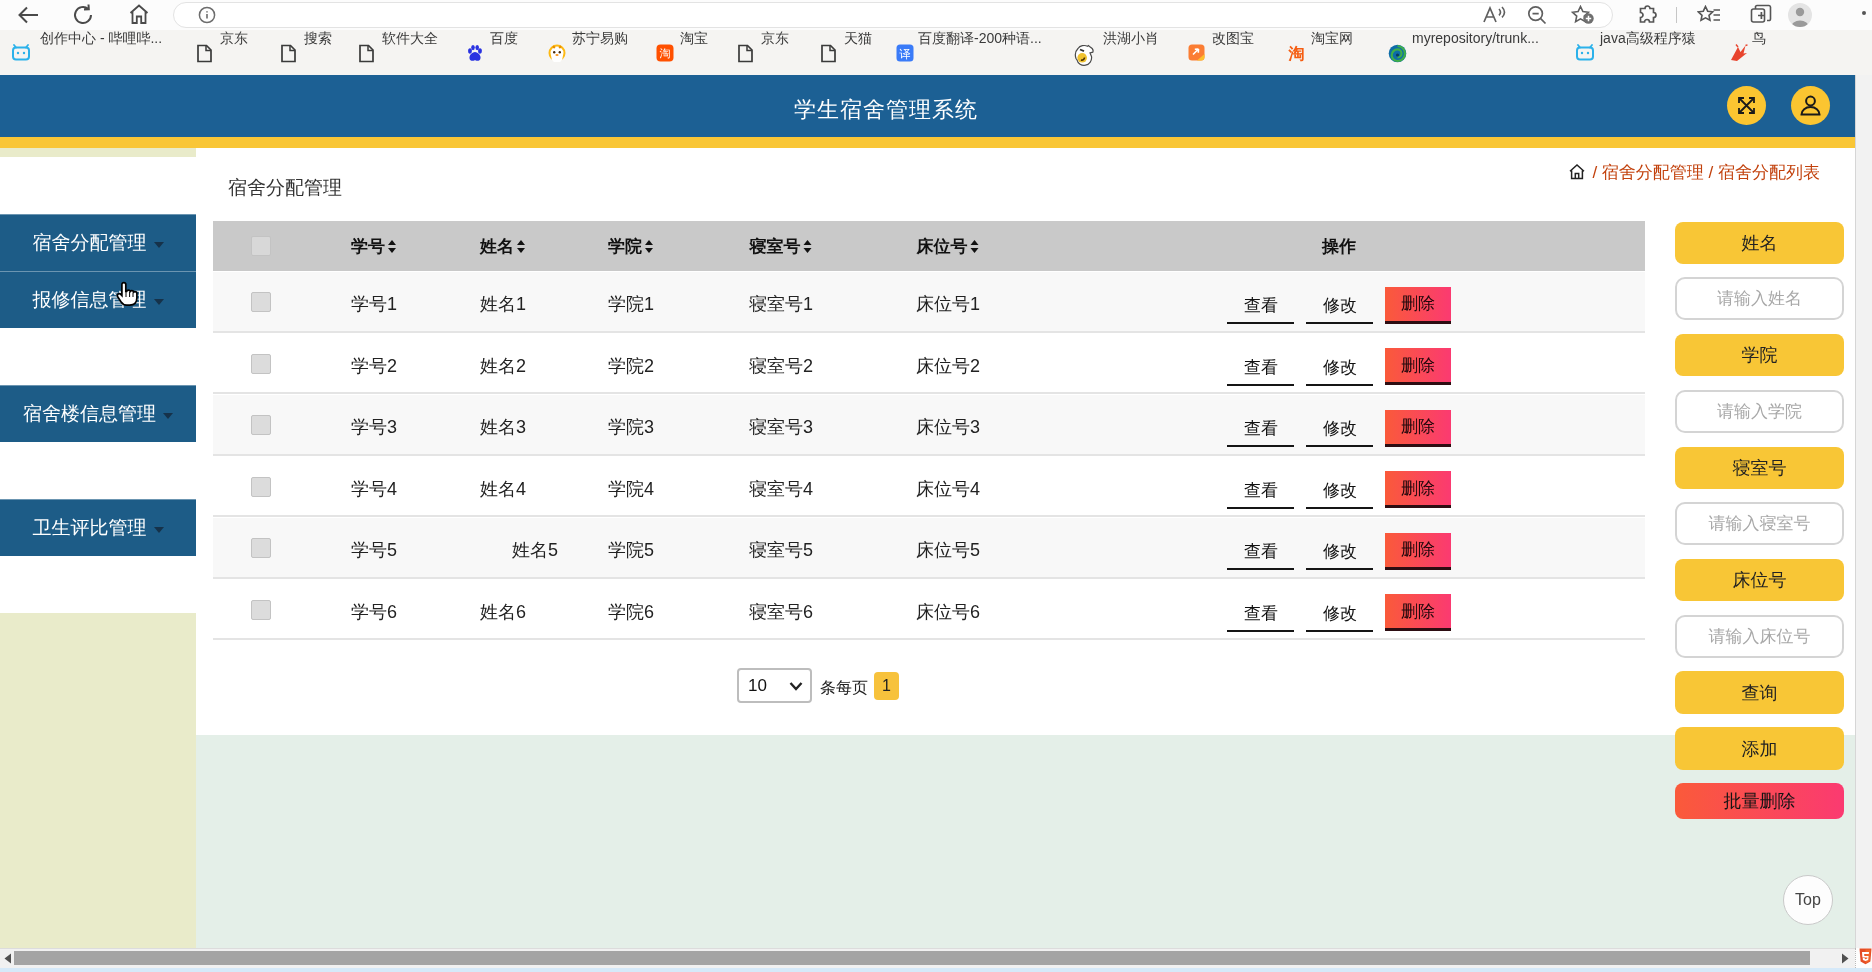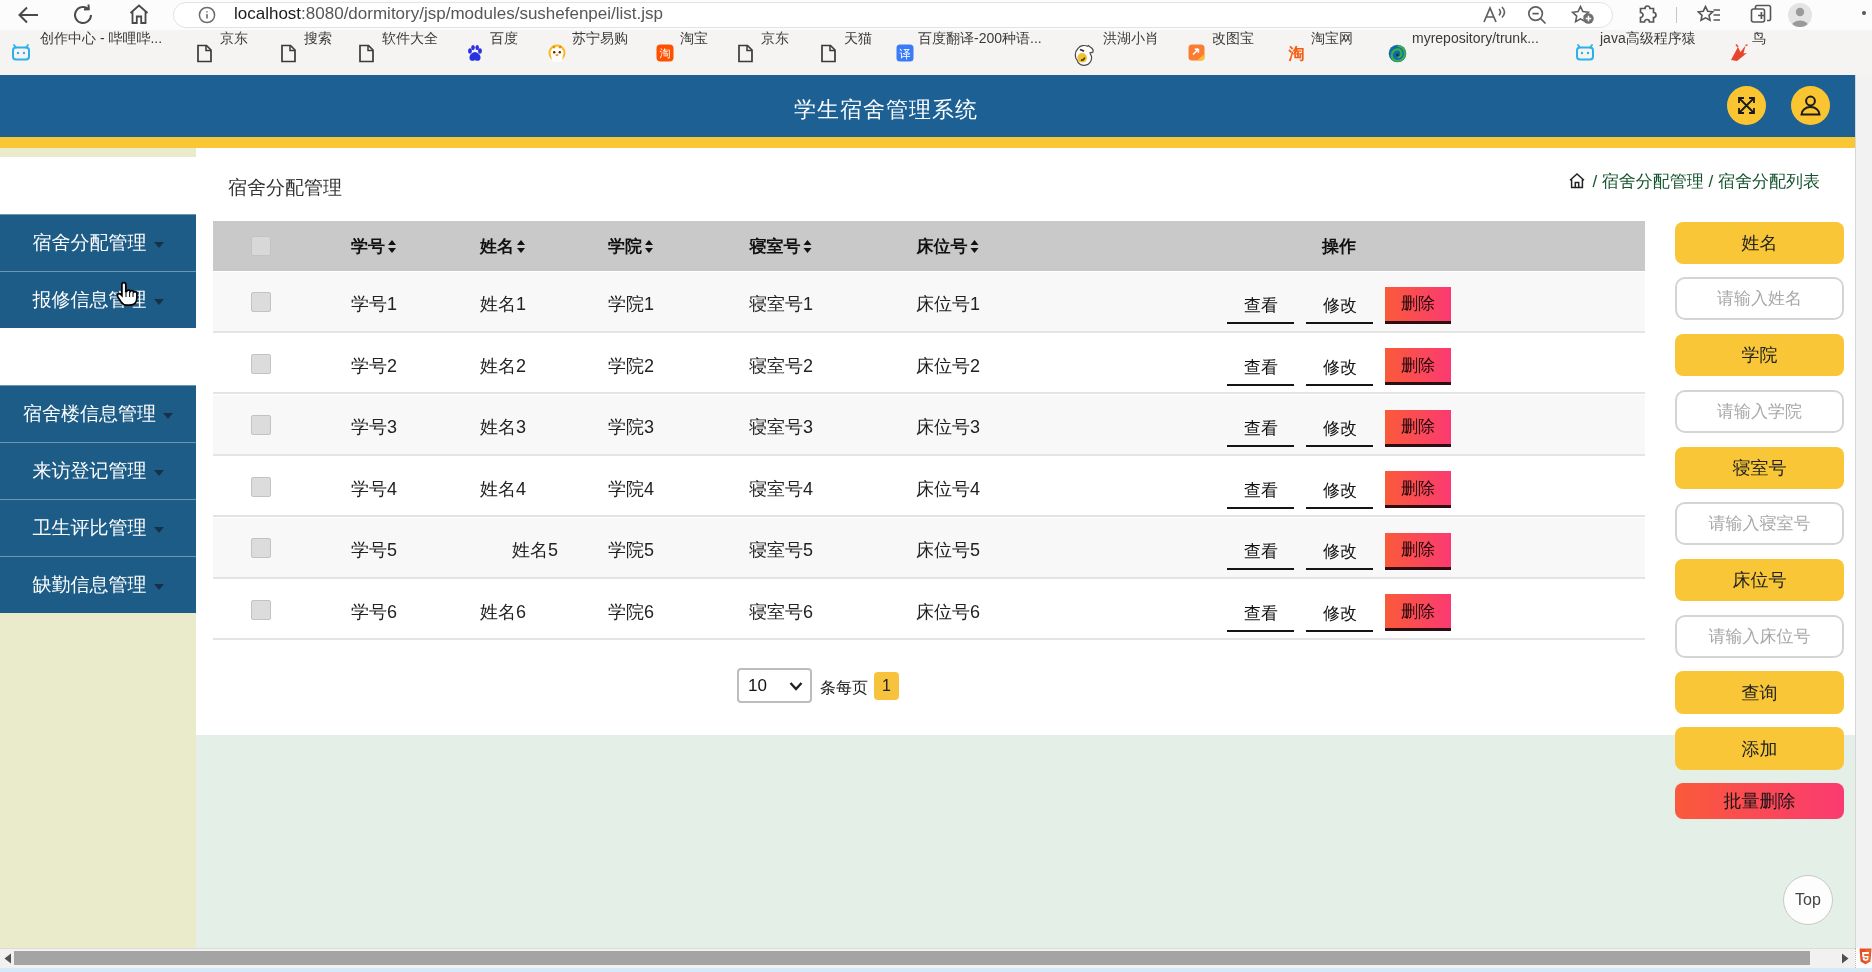--- a/index.html
+++ b/index.html
@@ -56,31 +56,29 @@
 <div class="abs" id="bookmarks"></div>
 <div class="abs" id="apphead"></div>
 <div class="abs" id="yellowstrip"></div>
 <div class="abs" id="sidetop"></div>
 <div class="abs" id="contentbg"></div>
 <div class="abs" id="mintbg"></div>
 <div class="abs" id="sidebot"></div>
 <div class="mitem" style="top:214px;">宿舍分配管理<span class="caret"></span></div>
 <div class="mitem" style="top:271px;">报修信息管理<span class="caret"></span></div>
 <div class="mitem" style="top:385px;">宿舍楼信息管理<span class="caret"></span></div>
-<div class="mitem" style="top:442px;">来访登记管理<span class="caret"></span></div>
 <div class="mitem" style="top:499px;">卫生评比管理<span class="caret"></span></div>
-<div class="mitem" style="top:556px;">缺勤信息管理<span class="caret"></span></div>
 
 <svg class="abs" style="left:114px;top:281px;" width="25" height="31" viewBox="0 0 25 31">
       <path d="M9.8 1.6 c1.2 0 2 0.85 2 2 V10.4 h0.8 c0.25-0.8 1-1.35 1.9-1.35 0.85 0 1.6 0.5 1.85 1.25 0.35-0.45 0.9-0.75 1.5-0.75 0.95 0 1.7 0.6 1.95 1.45 0.3-0.25 0.75-0.4 1.2-0.4 1.05 0 1.9 0.85 1.9 2 V16.8 c0 4.7-2.7 7.3-7.3 7.3 h-2.7 c-2.7 0-4.4-1.05-5.8-3.15 l-3.4-5.2 c-0.65-0.95-0.45-2.1 0.4-2.75 0.85-0.6 1.9-0.5 2.7 0.35 l1.1 1.2 V3.6 C7.9 2.45 8.7 1.6 9.8 1.6 Z" fill="#fff" stroke="#000" stroke-width="1.7"></path>
       <path d="M12 10.5 L12 16 M15.6 10.6 L15.6 16 M19 11.3 L19 16" stroke="#000" stroke-width="1" fill="none"></path>
     </svg>
 <div class="abs" style="left:196px;top:148px;width:1659px;height:0px;"></div>
 <div class="abs" style="left:228px;top:175px;font-size:19px;color:#333;">宿舍分配管理</div>
-<div class="abs" style="right:52px;top:171px;height:20px;display:flex;align-items:center;white-space:nowrap;font-size:17px;color:#14532d;">
+<div class="abs" style="right:52px;top:162px;height:20px;display:flex;align-items:center;white-space:nowrap;font-size:17px;color:#c2410c;">
       <svg width="18" height="18" viewBox="0 0 18 18" style="margin-right:6px;">
         <path d="M2 8.2 L9 2 L16 8.2 M3.6 7.4 L3.6 15.4 L14.4 15.4 L14.4 7.4 M7.3 15.4 L7.3 10.4 L10.7 10.4 L10.7 15.4" fill="none" stroke="#222" stroke-width="1.5"></path>
       </svg>
       <span>/ 宿舍分配管理 / 宿舍分配列表</span>
     </div>
 <div class="th" style="left:213px;width:1432px;"></div>
 <div class="th" style="left:310px;transform:translateX(-50%);left:374px;background:none;align-items:center;">学号<span class="sorti"></span></div>
 <div class="th" style="left:503px;transform:translateX(-50%);background:none;">姓名<span class="sorti"></span></div>
 <div class="th" style="left:631px;transform:translateX(-50%);background:none;">学院<span class="sorti"></span></div>
 <div class="th" style="left:781px;transform:translateX(-50%);background:none;">寝室号<span class="sorti"></span></div>
@@ -187,21 +185,20 @@
 <svg class="abs" style="left:71px;top:3px;" width="24" height="24" viewBox="0 0 24 24">
       <path d="M20 12 a8 8 0 1 1 -2.8 -6.1 M17.5 1.5 L17.8 6.3 L13 6.5" fill="none" stroke="#4a4a4a" stroke-width="2"></path>
     </svg>
 <svg class="abs" style="left:128px;top:3px;" width="22" height="23" viewBox="0 0 22 23">
       <path d="M2.5 10 L11 2.5 L19.5 10 M4.5 8.5 L4.5 20 L8.8 20 L8.8 13.5 L13.2 13.5 L13.2 20 L17.5 20 L17.5 8.5" fill="none" stroke="#4a4a4a" stroke-width="1.8"></path>
     </svg>
 <svg class="abs" style="left:198px;top:6px;" width="18" height="18" viewBox="0 0 18 18">
       <circle cx="9" cy="9" r="7.6" fill="none" stroke="#6d6d6d" stroke-width="1.5"></circle>
       <path d="M9 8 L9 12.6 M9 5.2 L9 6.6" stroke="#6d6d6d" stroke-width="1.6"></path>
     </svg>
-<div class="abs" style="left:234px;top:4px;font-size:17px;color:#1b1b1b;">localhost<span style="color:#575757;">:8080/dormitory/jsp/modules/sushefenpei/list.jsp</span></div>
 <svg class="abs" style="left:1483px;top:6px;" width="23" height="18" viewBox="0 0 23 18">
       <path d="M1 16 L7 2 L13 16 M3.2 11 L10.8 11" fill="none" stroke="#5f5f5f" stroke-width="1.7"></path>
       <path d="M16 3 q3 3.2 0 6.4 M19 1 q5 5.2 0 10.4" fill="none" stroke="#5f5f5f" stroke-width="1.6"></path>
     </svg>
 <svg class="abs" style="left:1527px;top:5px;" width="20" height="20" viewBox="0 0 20 20">
       <circle cx="8.6" cy="8.6" r="6.8" fill="none" stroke="#5f5f5f" stroke-width="1.7"></circle>
       <path d="M13.7 13.7 L18.5 18.5 M5.5 8.6 L11.7 8.6" fill="none" stroke="#5f5f5f" stroke-width="1.7"></path>
     </svg>
 <svg class="abs" style="left:1571px;top:5px;" width="24" height="20" viewBox="0 0 24 20">
       <path d="M9.5 1.5 L11.9 6.6 L17.4 7.3 L13.3 11.1 L14.4 16.6 L9.5 13.9 L4.6 16.6 L5.7 11.1 L1.6 7.3 L7.1 6.6 Z" fill="none" stroke="#5f5f5f" stroke-width="1.6"></path>

